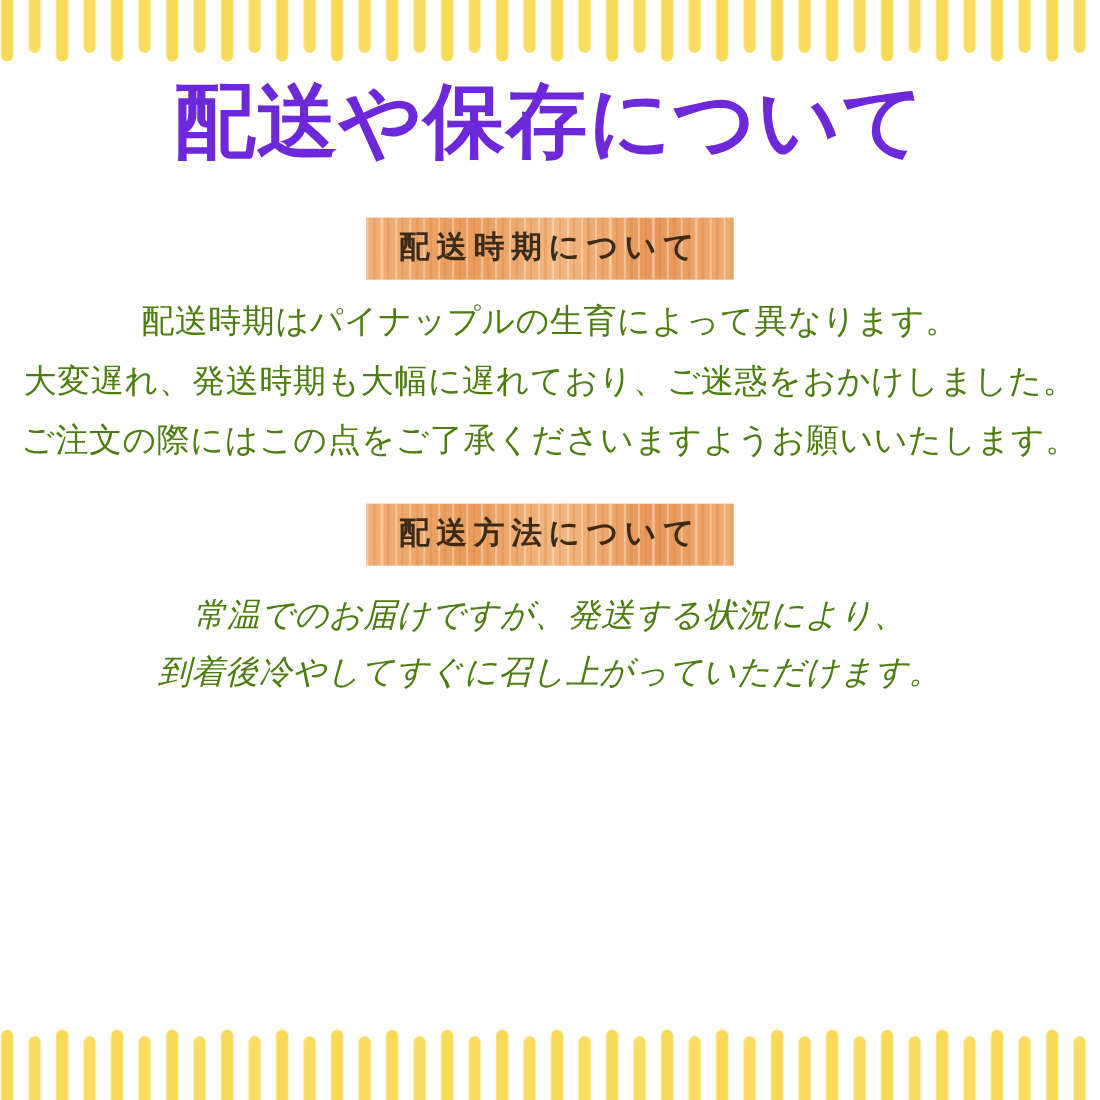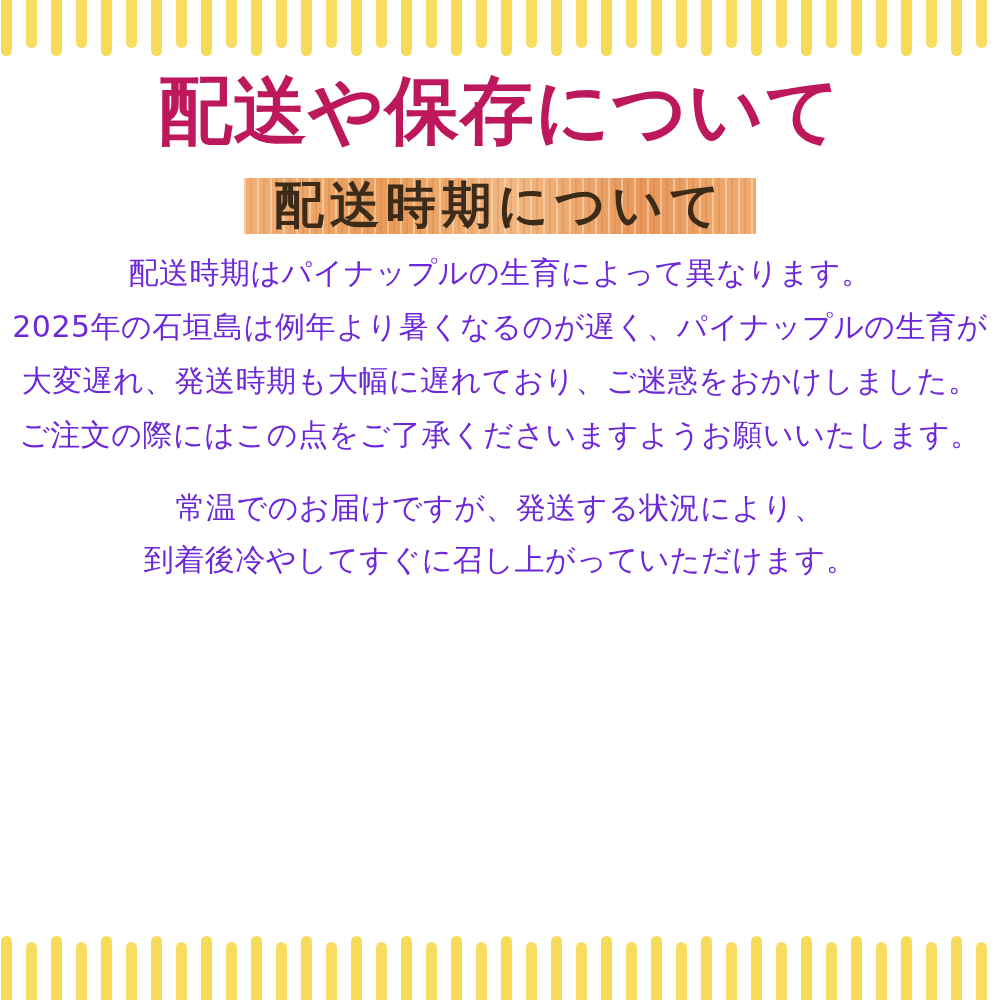--- a/index.html
+++ b/index.html
@@ -35,62 +35,63 @@
     text-align: center;
   }
 
   .page-title {
     margin: 70px 0 0 0;
     font-family: "DejaVu Serif", "Liberation Serif", serif;
     font-weight: bold;
     font-size: 74px;
     line-height: 80px;
     letter-spacing: 1px;
-    color: #be185d;
+    color: #6d28d9;
   }
 
   .section-heading-wrap {
     line-height: 0;
   }
   .section-heading-wrap.first { margin-top: 28px; }
   .section-heading-wrap.second { margin-top: 10px; }
 
   .section-heading {
     display: inline-block;
     padding: 5px 30px 7px 30px;
     font-family: "DejaVu Serif", "Liberation Serif", serif;
     font-weight: bold;
-    font-size: 50px;
+    font-size: 28px;
     line-height: 44px;
     letter-spacing: 6px;
     color: #3c2b18;
     background-color: #eda265;
     background-image:
       repeating-linear-gradient(90deg,
         rgba(255,236,210,0.45) 0px, rgba(255,236,210,0.45) 2px,
         rgba(255,255,255,0)   2px, rgba(255,255,255,0)   6px,
         rgba(196,112,44,0.22) 6px, rgba(196,112,44,0.22) 8px,
         rgba(255,255,255,0)   8px, rgba(255,255,255,0)  13px),
       linear-gradient(90deg, #f1b078 0%, #e99b5a 28%, #f2b883 52%, #e8975a 78%, #f0ac72 100%);
+    margin-top: 20px;
   }
 
   .paragraph {
     margin: 0;
-    color: #6d28d9;
+    color: #4d7c0f;
     font-weight: 500;
   }
   .paragraph p {
     margin: 0;
     font-size: 30px;
     line-height: 54px;
     letter-spacing: 0.5px;
   }
   .paragraph.first { margin-top: 12px; }
   .paragraph.second { margin-top: 20px; }
-  .paragraph.second p { line-height: 52px; }
+  .paragraph.second p { line-height: 52px; font-style: italic; }
 </style>
 </head>
 <body>
 
 <div class="border-strip top">
   <svg width="1000" height="58" xmlns="http://www.w3.org/2000/svg">
     <defs>
       <pattern id="stripesTop" x="-6" y="0" width="50" height="58" patternUnits="userSpaceOnUse">
         <rect x="7" y="-8" width="11" height="64" rx="5.5" fill="#f7da58"></rect>
         <rect x="32" y="-8" width="11" height="56" rx="5.5" fill="#f8dd62"></rect>
@@ -114,23 +115,25 @@
 
 <div class="content">
 
   <h1 class="page-title">配送や保存について</h1>
 
   <div class="section-heading-wrap first">
     <span class="section-heading">配送時期について</span>
   </div>
   <div class="paragraph first">
     <p>配送時期はパイナップルの生育によって異なります。</p>
-    <p>2025年の石垣島は例年より暑くなるのが遅く、パイナップルの生育が</p>
     <p>大変遅れ、発送時期も大幅に遅れており、ご迷惑をおかけしました。</p>
     <p>ご注文の際にはこの点をご了承くださいますようお願いいたします。</p>
   </div>
 
+  <div class="section-heading-wrap second">
+    <span class="section-heading">配送方法について</span>
+  </div>
   <div class="paragraph second">
     <p>常温でのお届けですが、発送する状況により、</p>
     <p>到着後冷やしてすぐに召し上がっていただけます。</p>
   </div>
 
 </div>
 
 </body></html>

